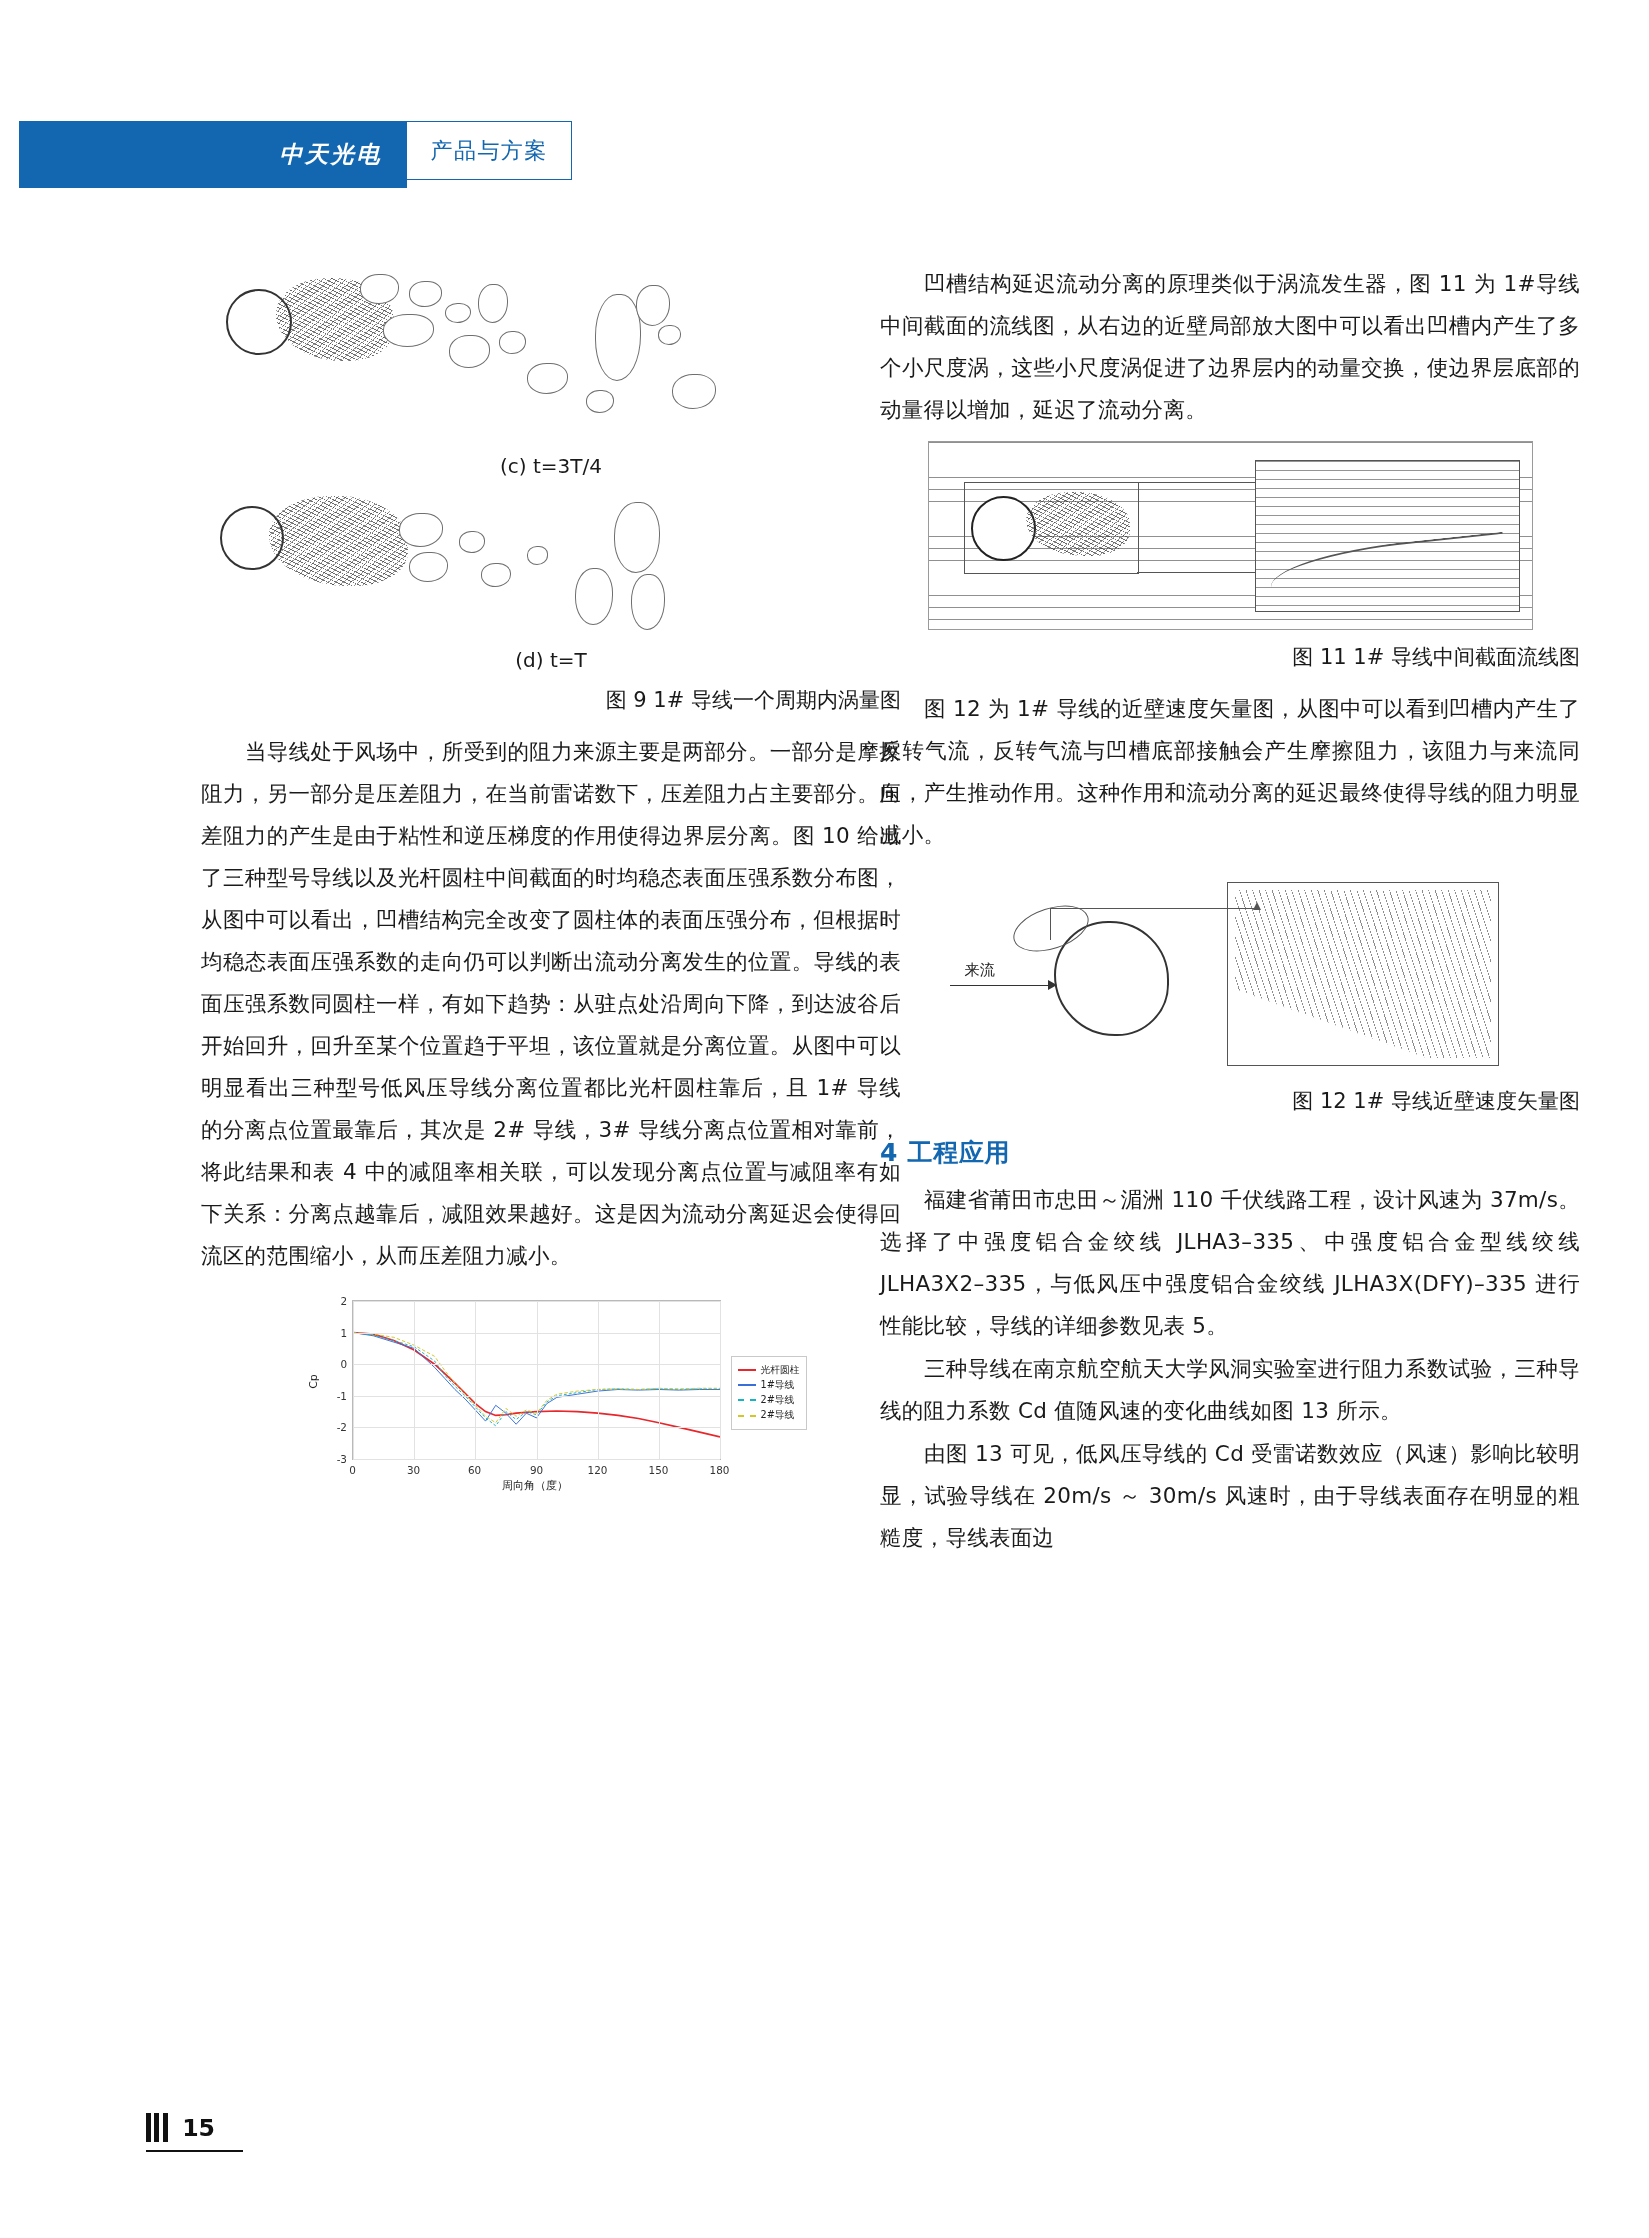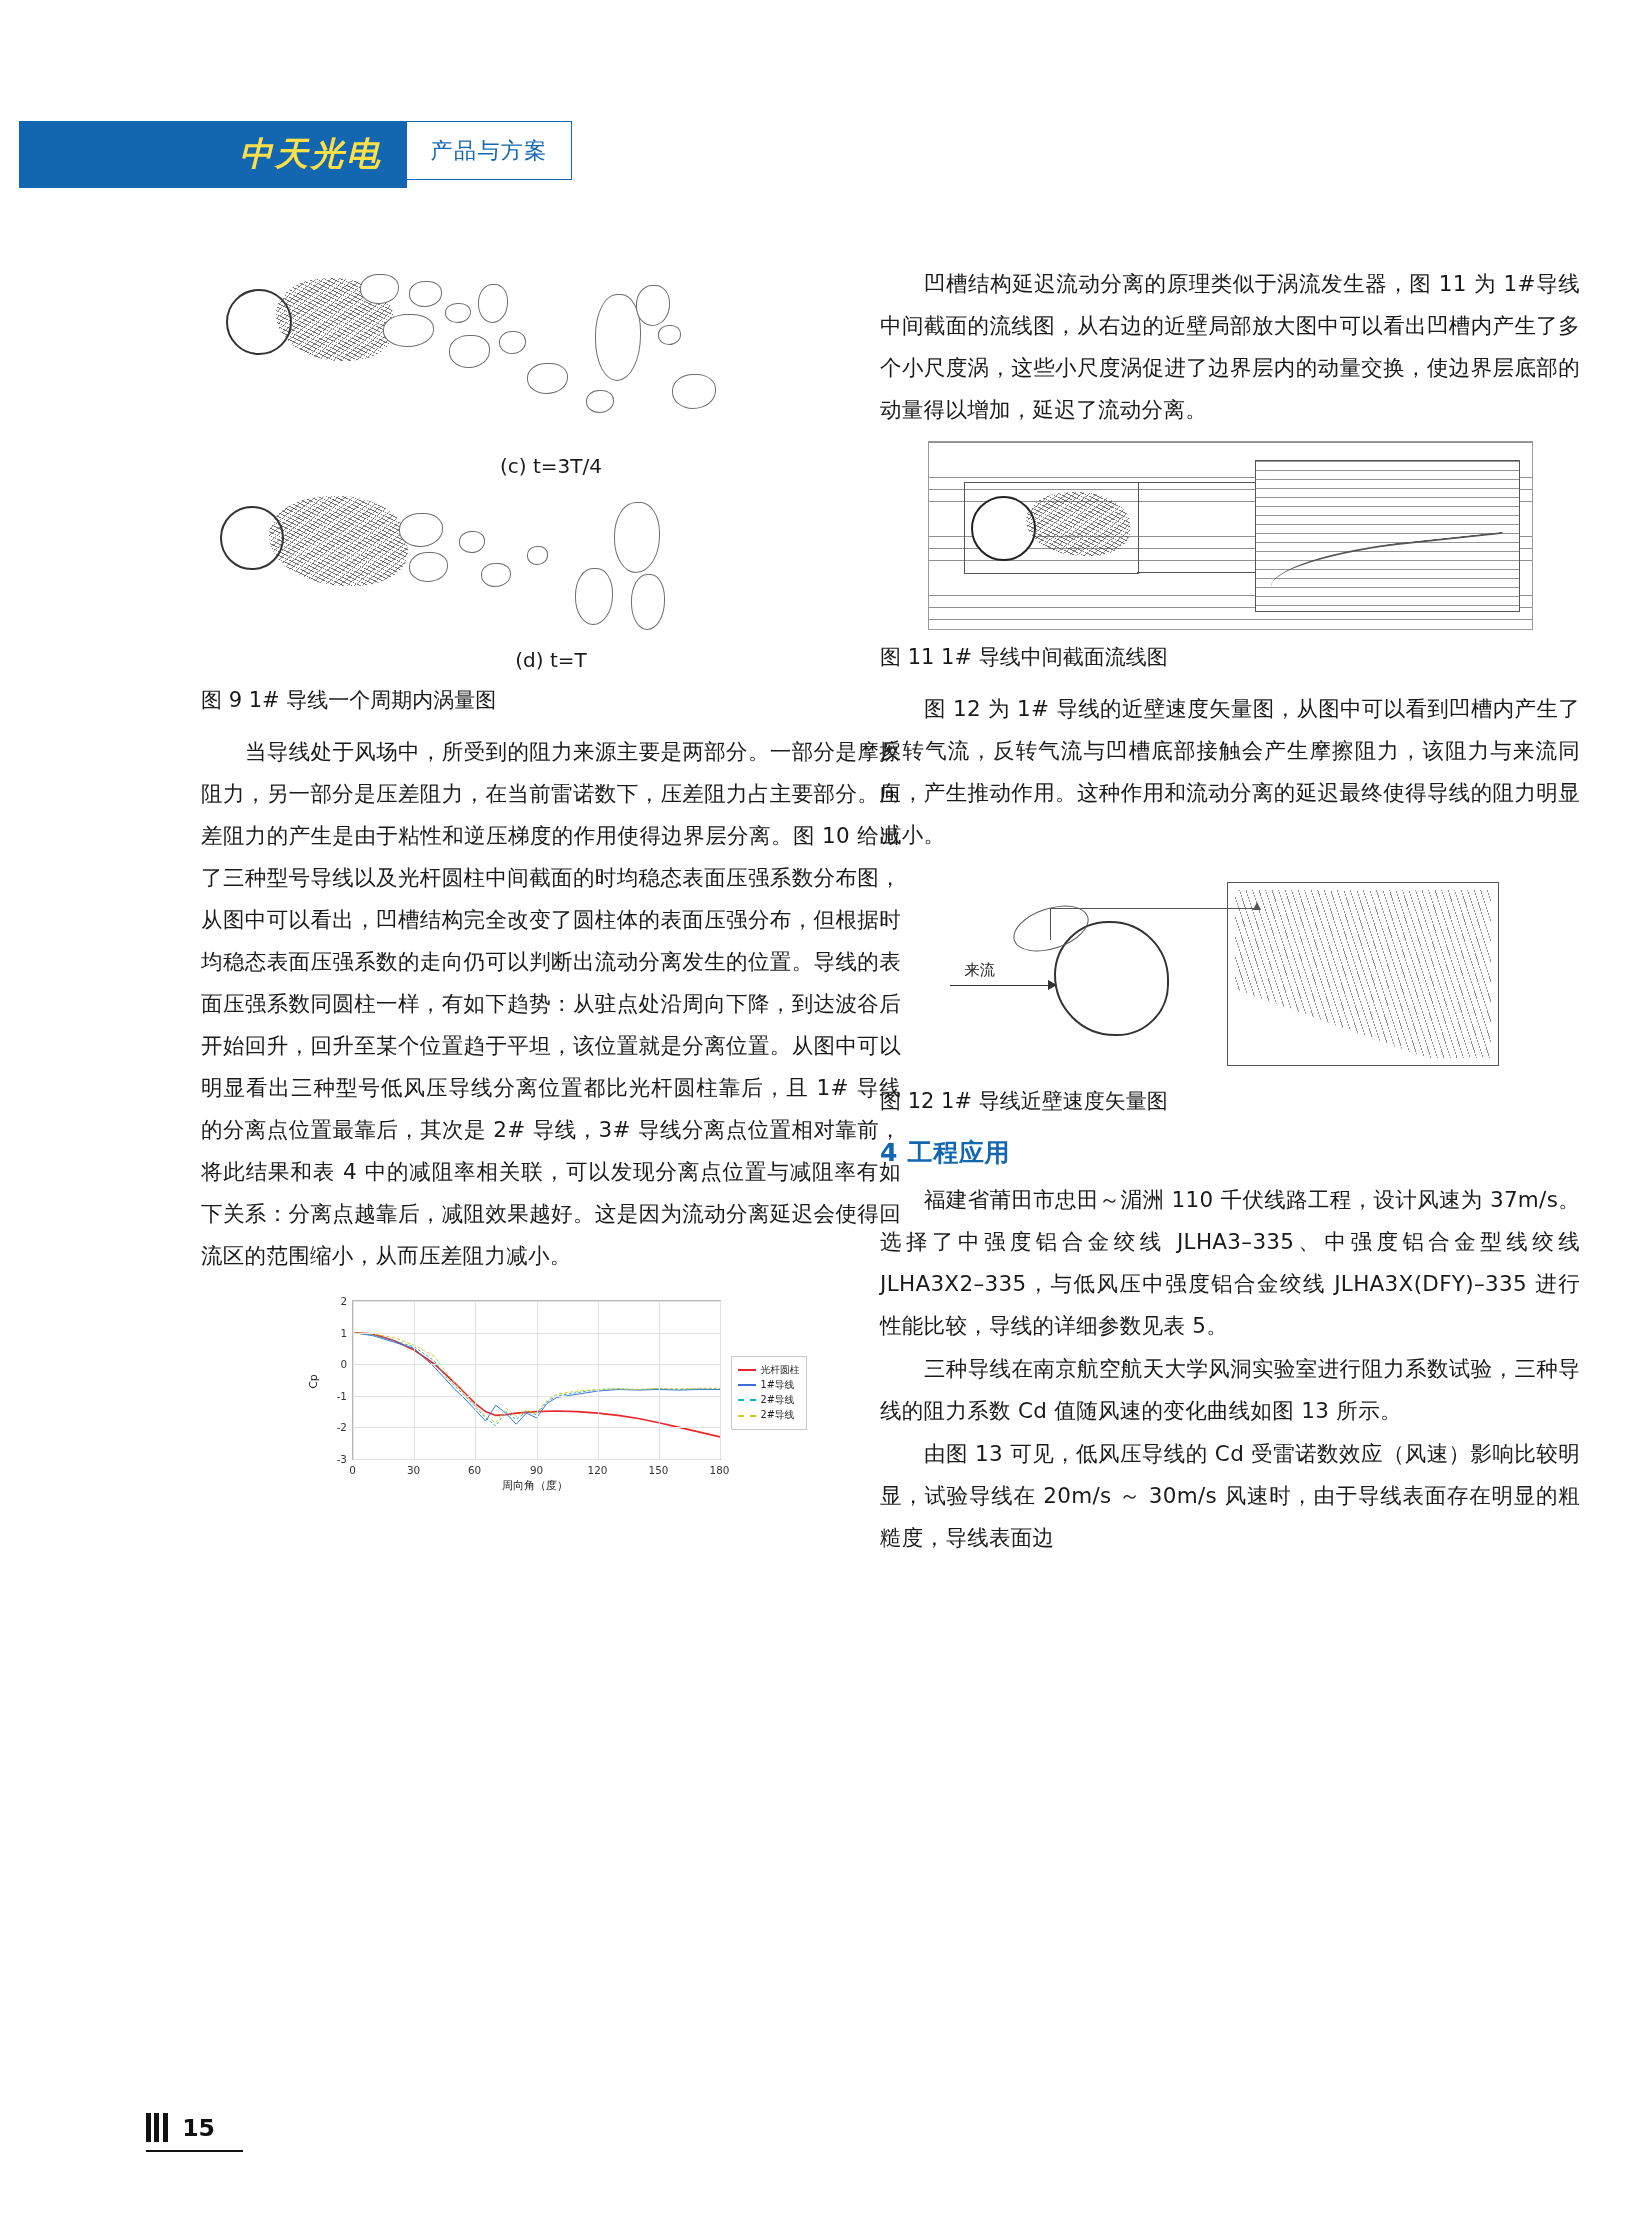--- a/index.html
+++ b/index.html
@@ -29,24 +29,24 @@
     left: 19.4px; top: 0;
     width: 388px; height: 67px;
     background: #1267b0;
     display: flex;
     align-items: center;
     justify-content: flex-end;
     padding-right: 25px;
     box-sizing: border-box;
   }
   .logo-text {
-    color: #fde047;
+    color: #ffffff;
     font-family: "DejaVu Serif", "Liberation Serif", serif;
     font-weight: bold;
-    font-size: 33px;
+    font-size: 23px;
     letter-spacing: 2.8px;
     font-style: italic;
   }
   .header-tab {
     position: absolute;
     left: 407px; top: 0;
     height: 59px;
     padding: 0 23.6px;
     box-sizing: border-box;
     border: 1.4px solid #1267b0;
@@ -77,21 +77,21 @@
     text-align: justify;
     text-justify: inter-ideograph;
     margin: 0 0 1.4px 0;
     text-indent: 44px;
     font-family: "DejaVu Sans", "Liberation Sans", sans-serif;
     letter-spacing: 0.3px;
   }
   .caption {
     font-size: 21px;
     line-height: 36px;
-    text-align: left;
+    text-align: right;
     margin: 9.7px 0 12.5px 0;
   }
   .subcaption {
     font-size: 20px;
     text-align: center;
     margin: 4.2px 0 7px 0;
   }
   h2.section {
     color: #1267b0;
     font-size: 25px;

